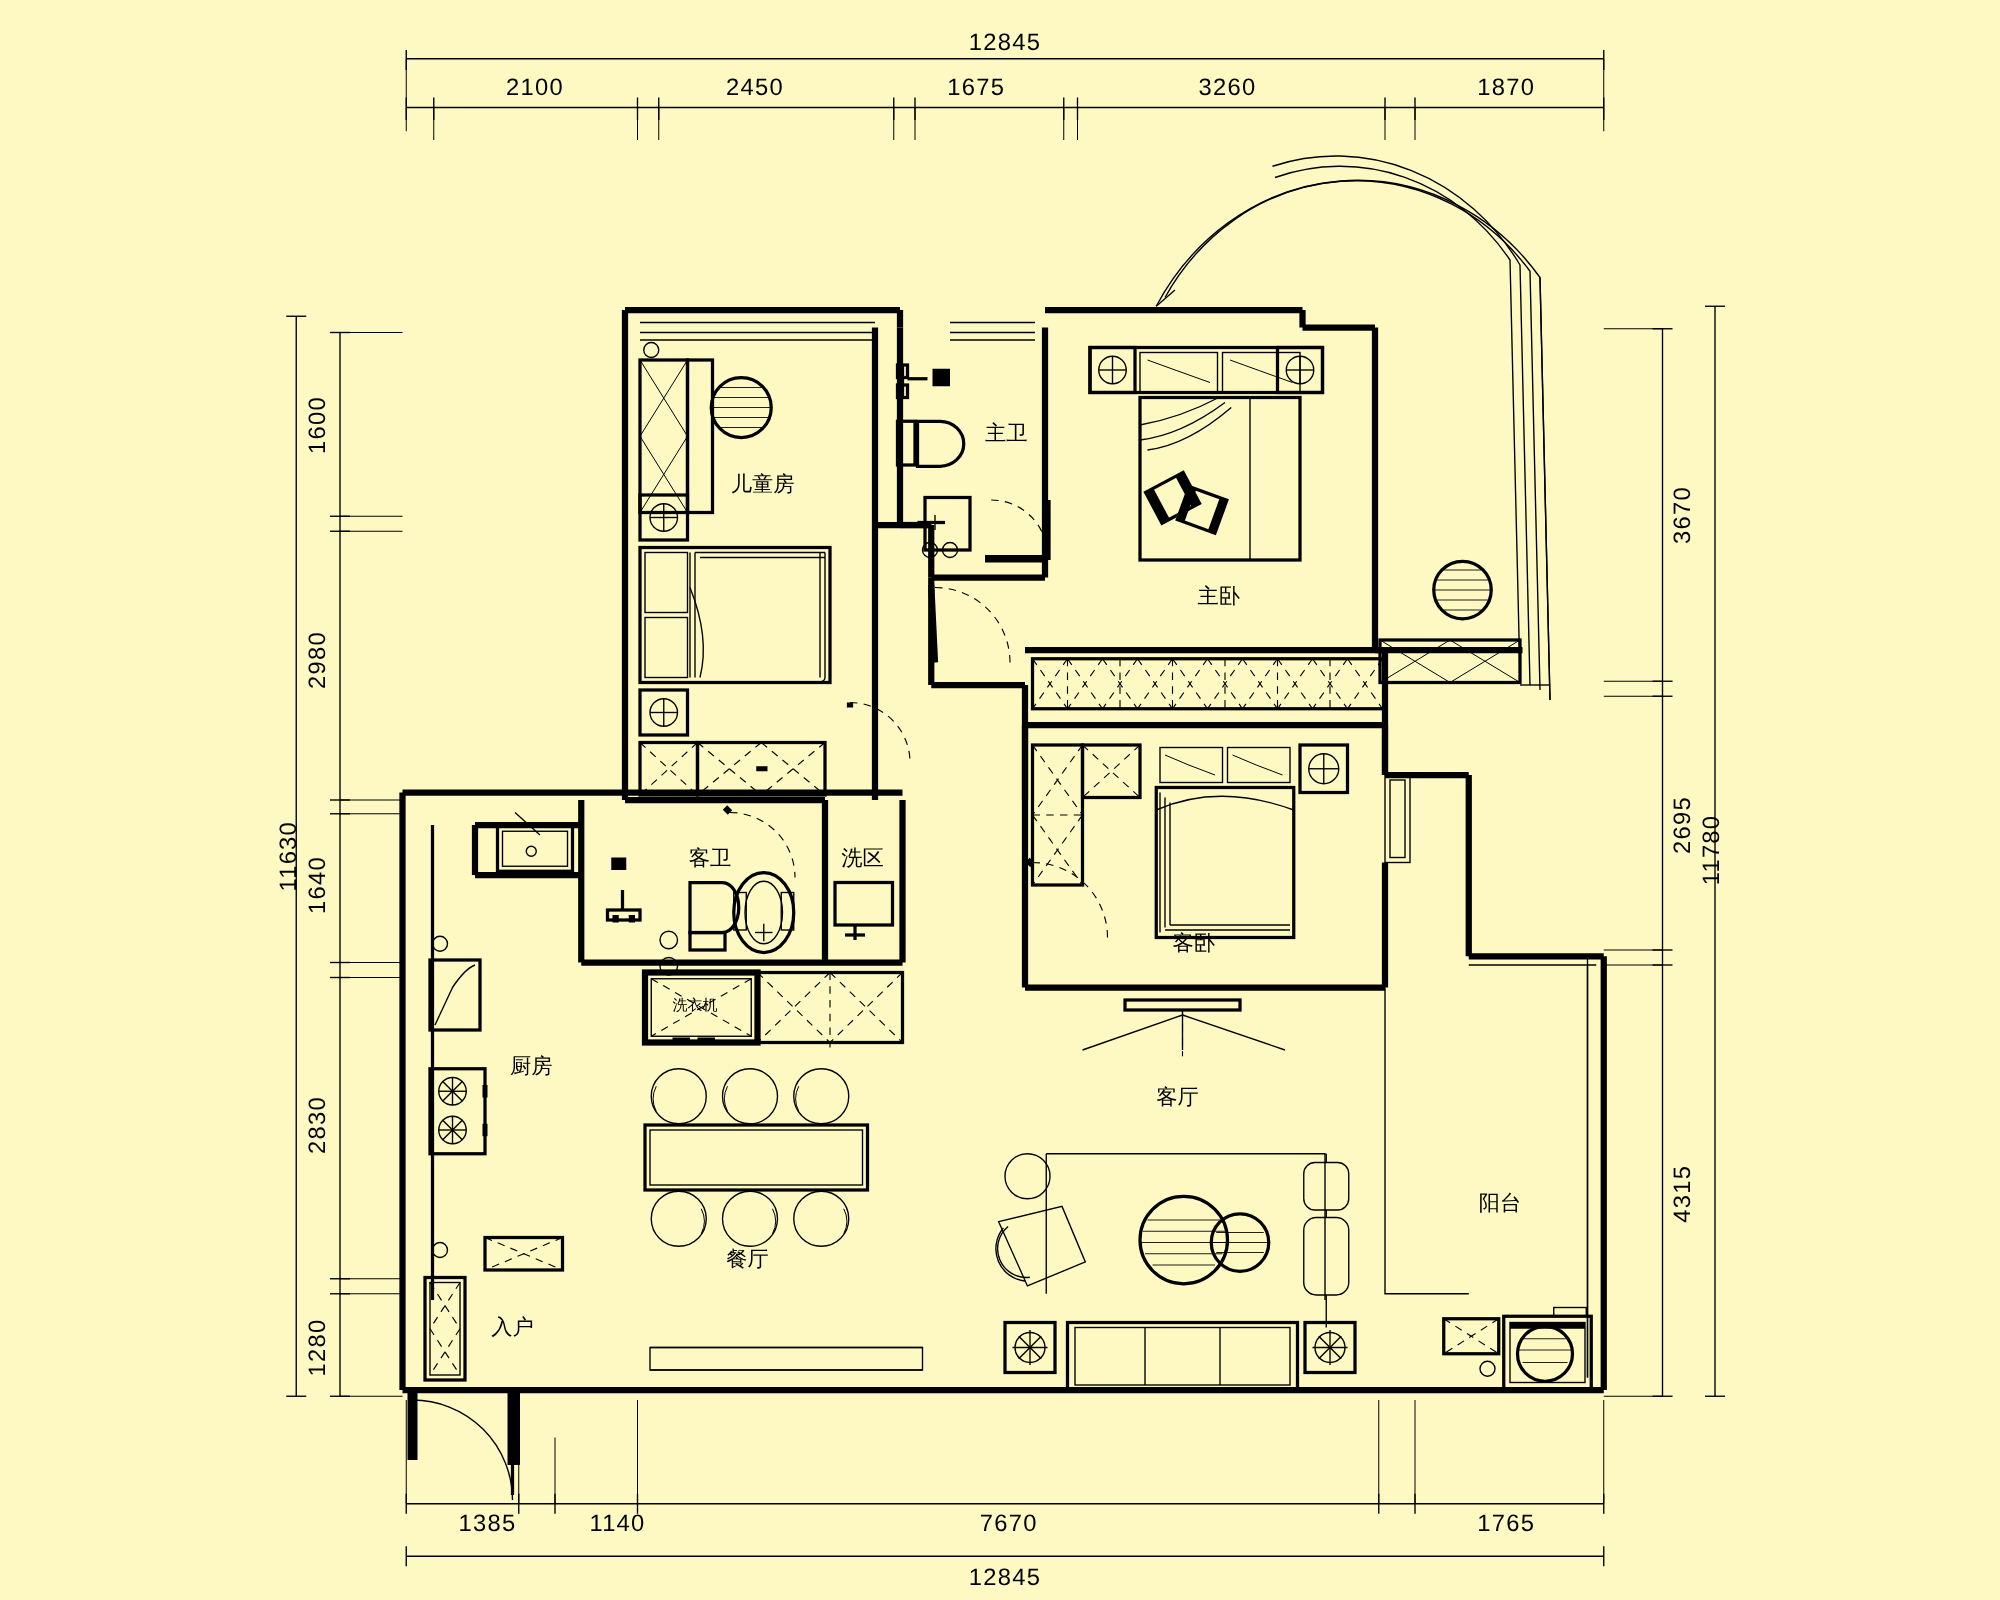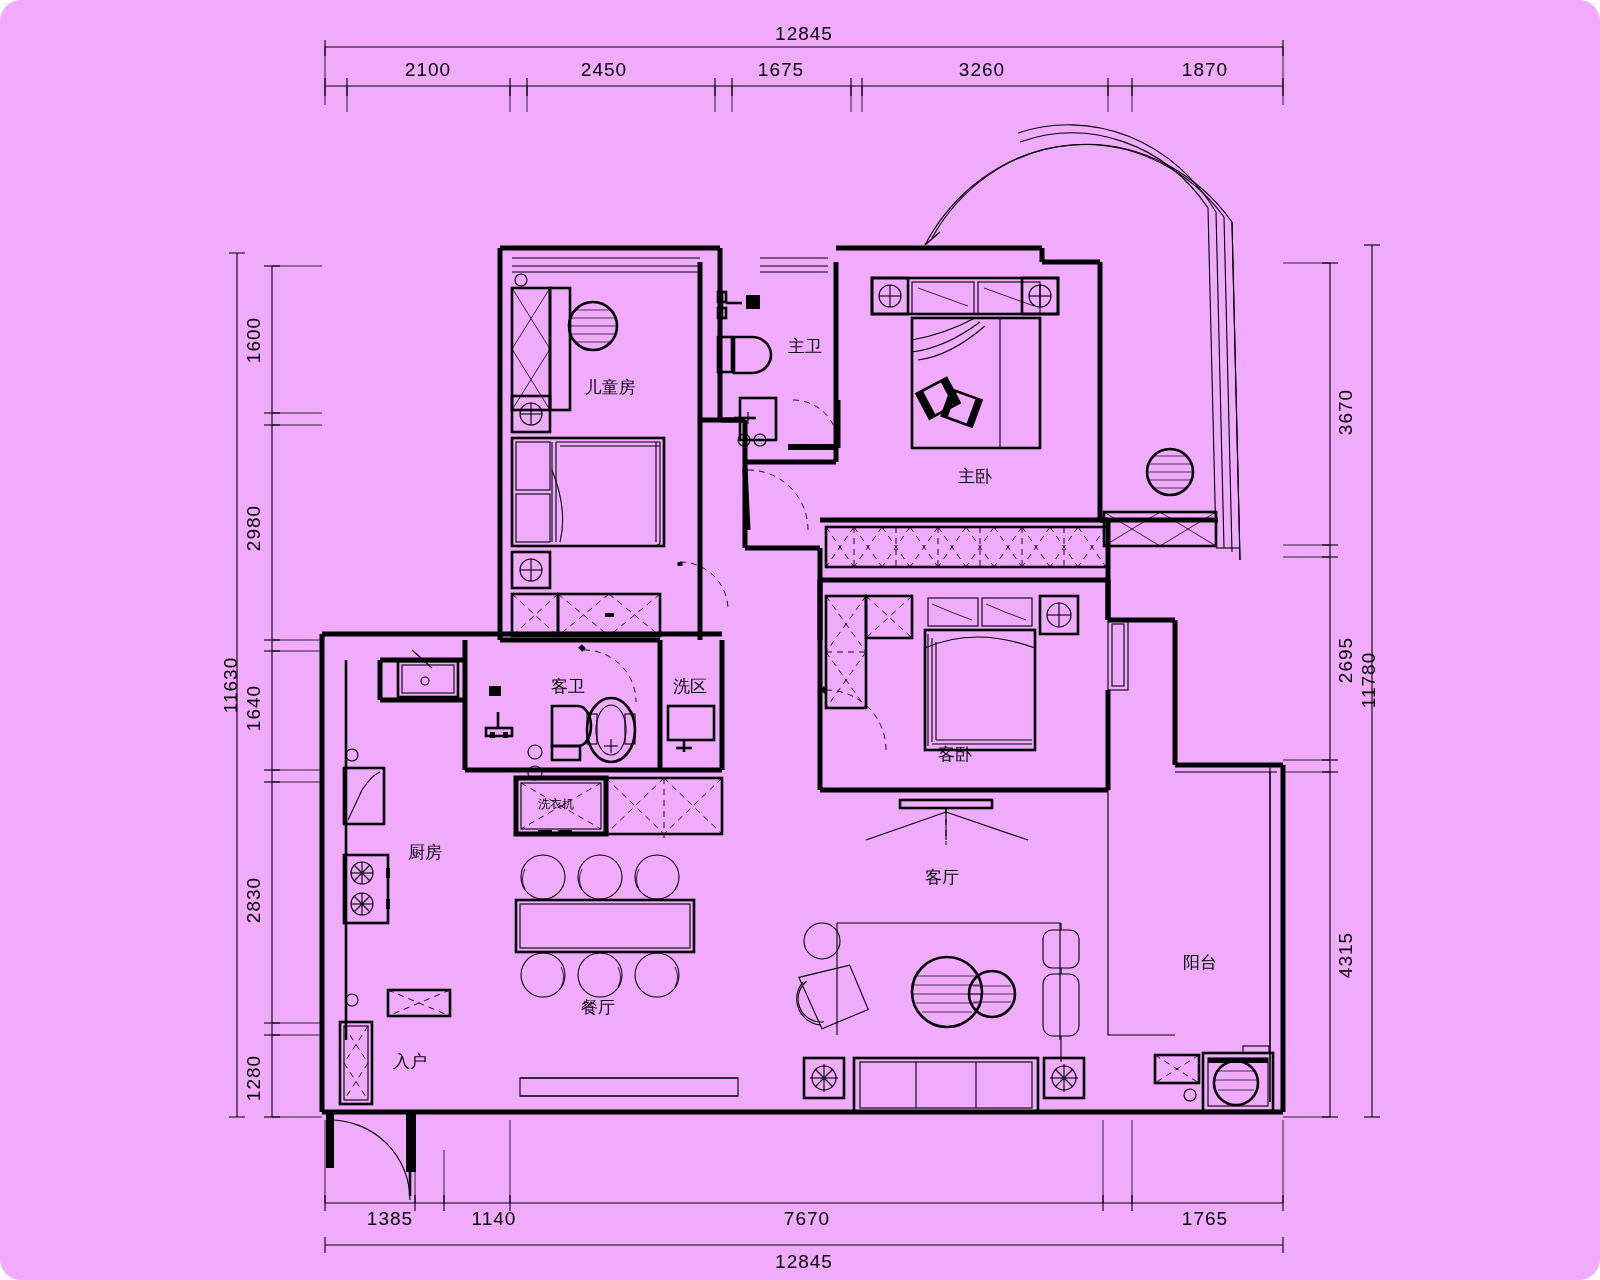--- a/index.html
+++ b/index.html
@@ -6,23 +6,22 @@
   html, body {
     margin: 0;
     padding: 0;
     background: #ffffff;
     font-family: "Liberation Sans", sans-serif;
   }
   #root {
     position: relative;
     width: 1600px;
     height: 1280px;
-    background: #f0abfc;
+    background: #fef9c3;
     overflow: hidden;
-    border-radius: 21px;
   }
   svg#plan {
     position: absolute;
     left: 0;
     top: 0;
     width: 1600px;
     height: 1280px;
   }
   .dimtext {
     font-family: "Liberation Sans", sans-serif;

